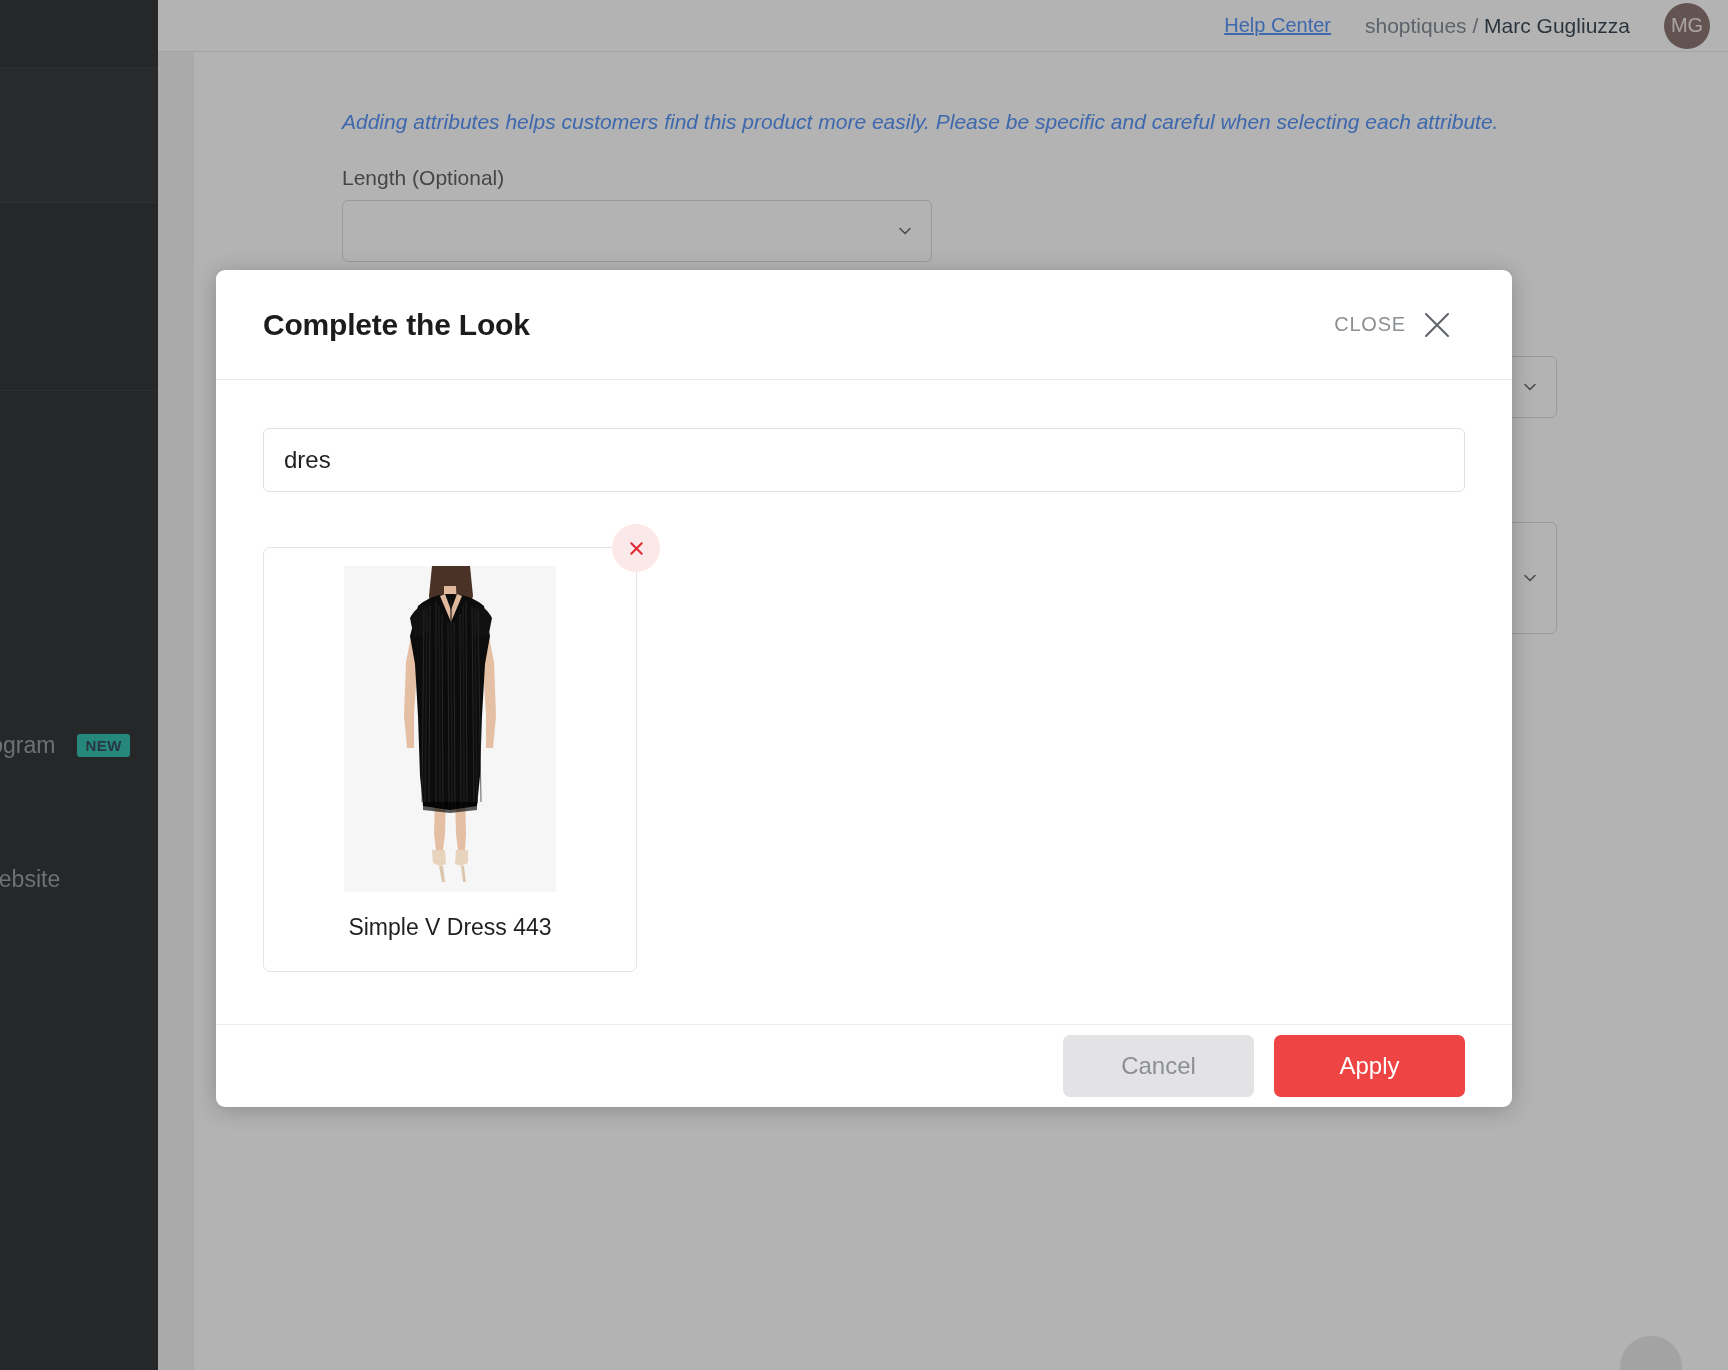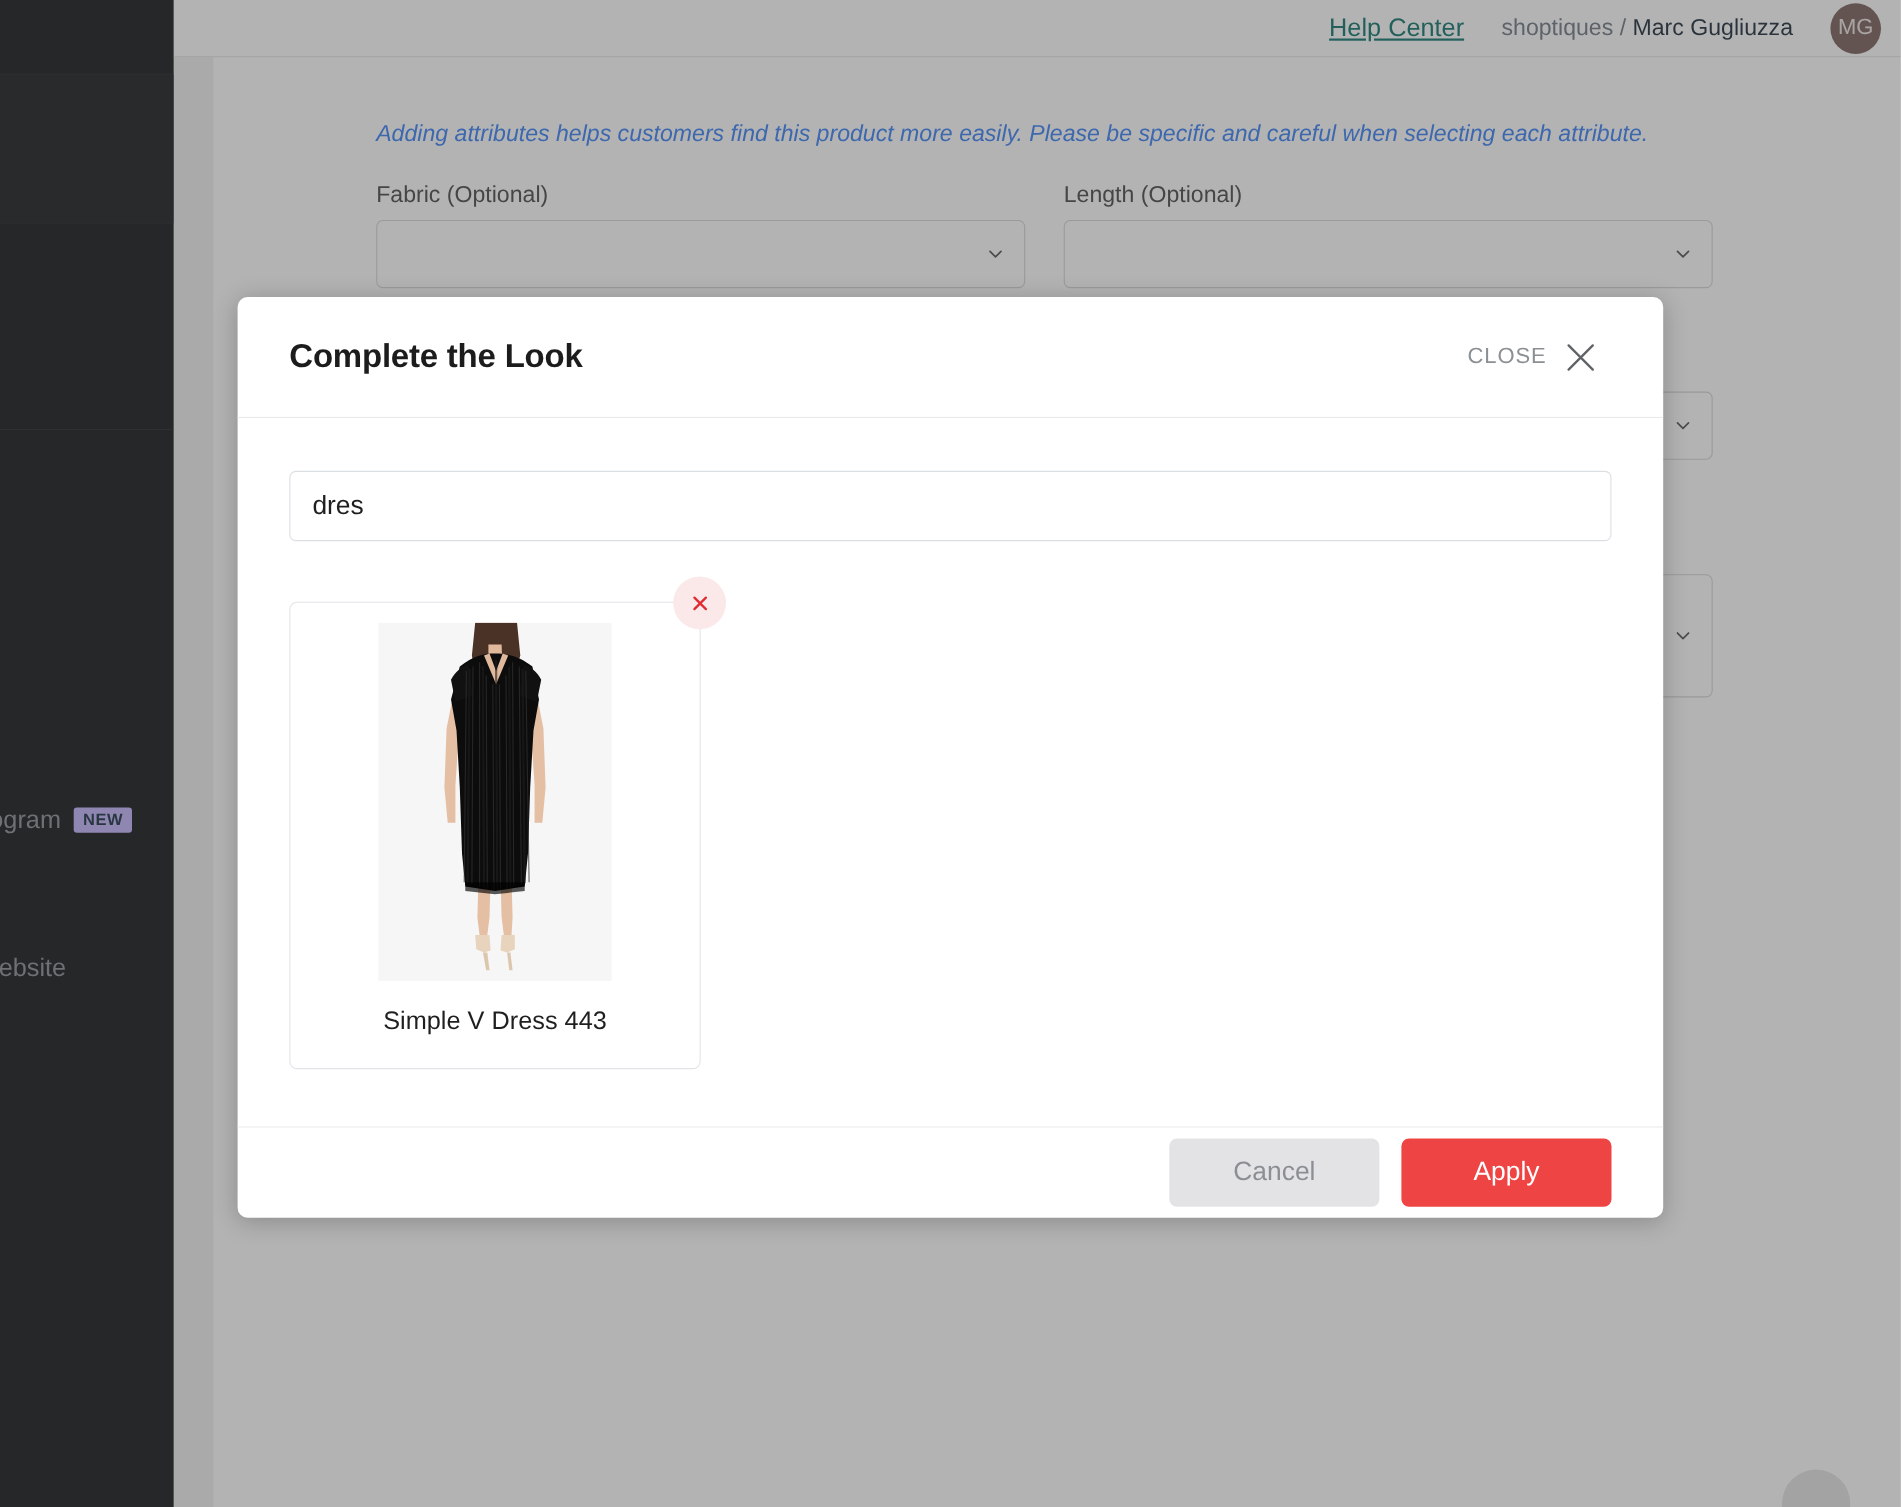--- a/index.html
+++ b/index.html
@@ -41,22 +41,22 @@
     padding-left: 28px;
     font-size: 23px;
     color: #8c9196;
     white-space: nowrap;
   }
   .sb-item.shade { background: #191b1f; }
   .sb-group { border-bottom: 1px solid #222529; }
   .sb-spacer { height: 120px; }
   .sb-badge {
     display: inline-block;
-    margin-left: 12px;
-    background: #c4b5fd;
+    margin-left: 22px;
+    background: #14b8a6;
     color: #17303f;
     font-size: 15px;
     font-weight: bold;
     letter-spacing: .5px;
     padding: 3px 8px;
     border-radius: 3px;
     vertical-align: 6px;
   }
 
   
@@ -69,21 +69,21 @@
   #topbar {
     height: 52px;
     background: #ffffff;
     display: flex;
     align-items: center;
     justify-content: flex-end;
     padding-right: 18px;
     gap: 34px;
     border-bottom: 1px solid #e6e6e6;
   }
-  .top-link { font-size: 23px; color: #0f766e; }
+  .top-link { font-size: 20px; color: #3b82f6; }
   .top-account { font-size: 21px; color: #1b2b3a; white-space: nowrap; }
   .top-account .shop { color: #6f7a85; }
   .avatar {
     width: 46px; height: 46px;
     border-radius: 50%;
     background: #7a625c;
     color: #efe7e4;
     font-size: 20px;
     display: flex; align-items: center; justify-content: center;
     flex: 0 0 46px;
@@ -387,30 +387,20 @@
         <span>Marc Gugliuzza</span>
       </div>
       <div class="avatar">MG</div>
     </header>
 
     <div id="content-card">
       <div class="panel">
         <div class="sub">Adding attributes helps customers find this product more easily. Please be specific and careful when selecting each attribute.</div>
 
         <div class="field-grid">
-          <div class="field-col">
-            <div class="field-label">Fabric (Optional)</div>
-            <div class="select-box">
-              <span class="chev">
-                <svg viewBox="0 0 16 16" width="16" height="16">
-                    <path d="M3 5.5 L8 10.5 L13 5.5" fill="none" stroke="#555" stroke-width="1.6" stroke-linecap="round" stroke-linejoin="round"></path>
-                  </svg>
-              </span>
-            </div>
-          </div>
           <div class="field-col">
             <div class="field-label">Length (Optional)</div>
             <div class="select-box">
               <span class="chev">
                 <svg viewBox="0 0 16 16" width="16" height="16">
                     <path d="M3 5.5 L8 10.5 L13 5.5" fill="none" stroke="#555" stroke-width="1.6" stroke-linecap="round" stroke-linejoin="round"></path>
                   </svg>
               </span>
             </div>
           </div>

